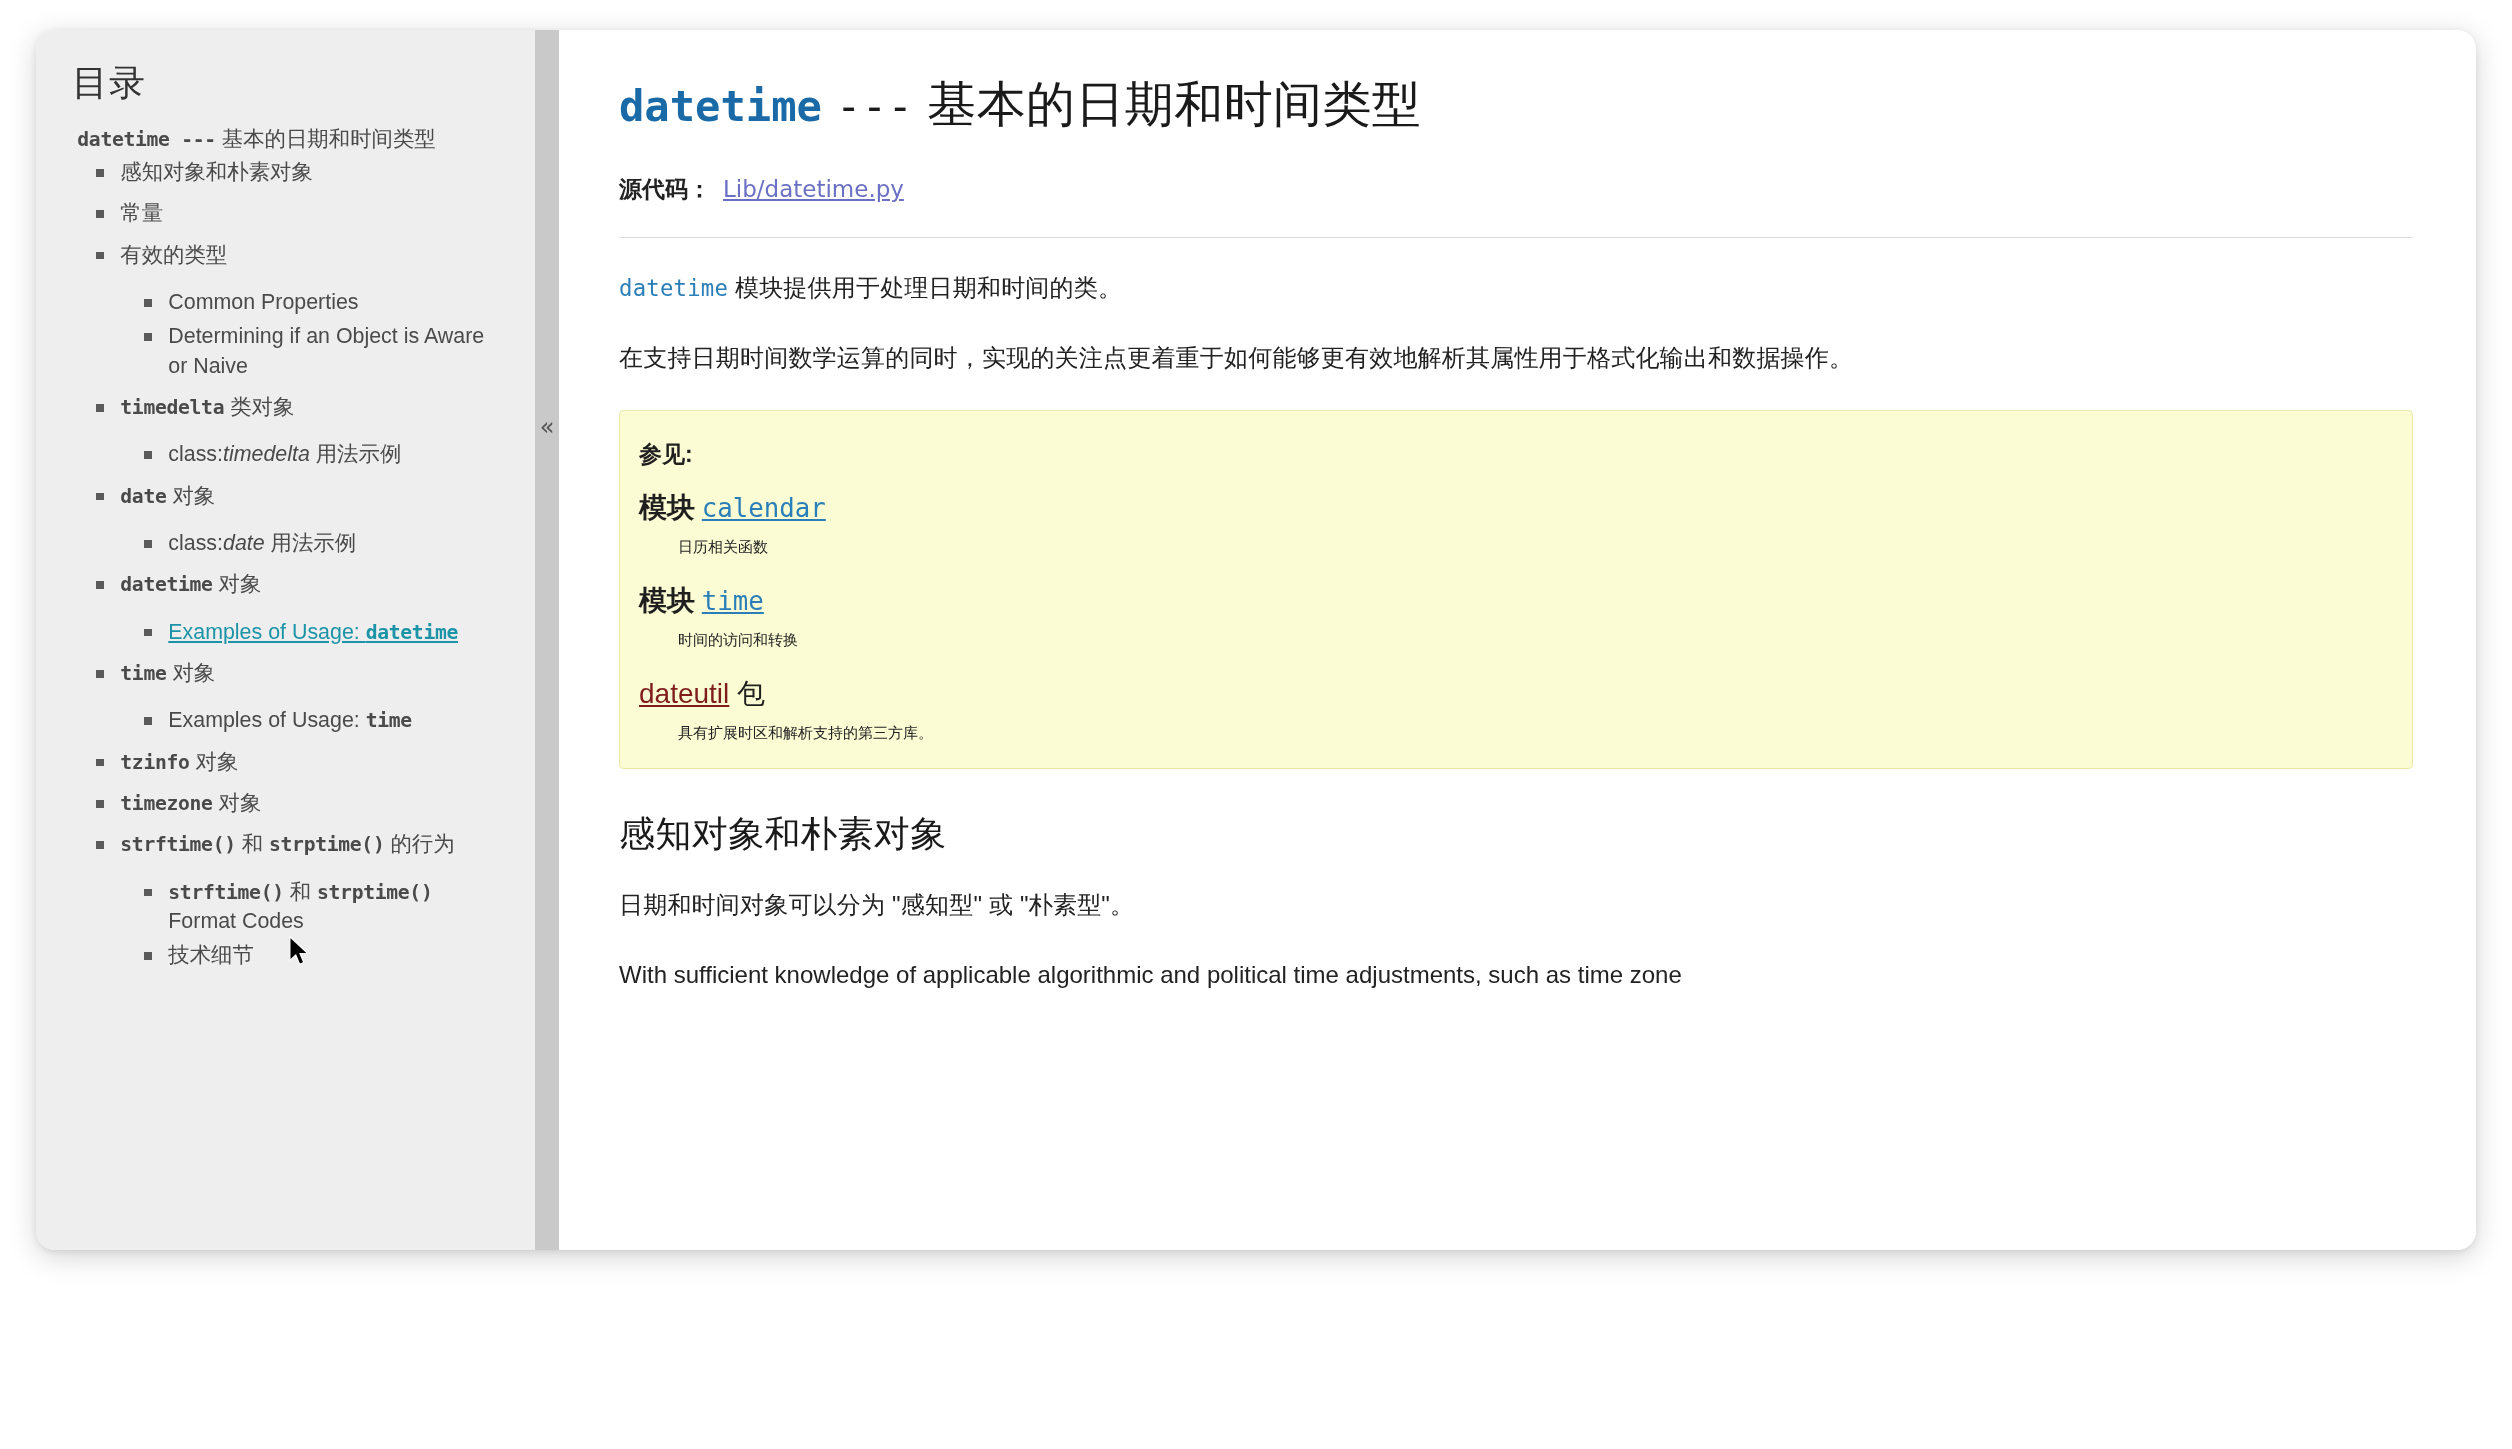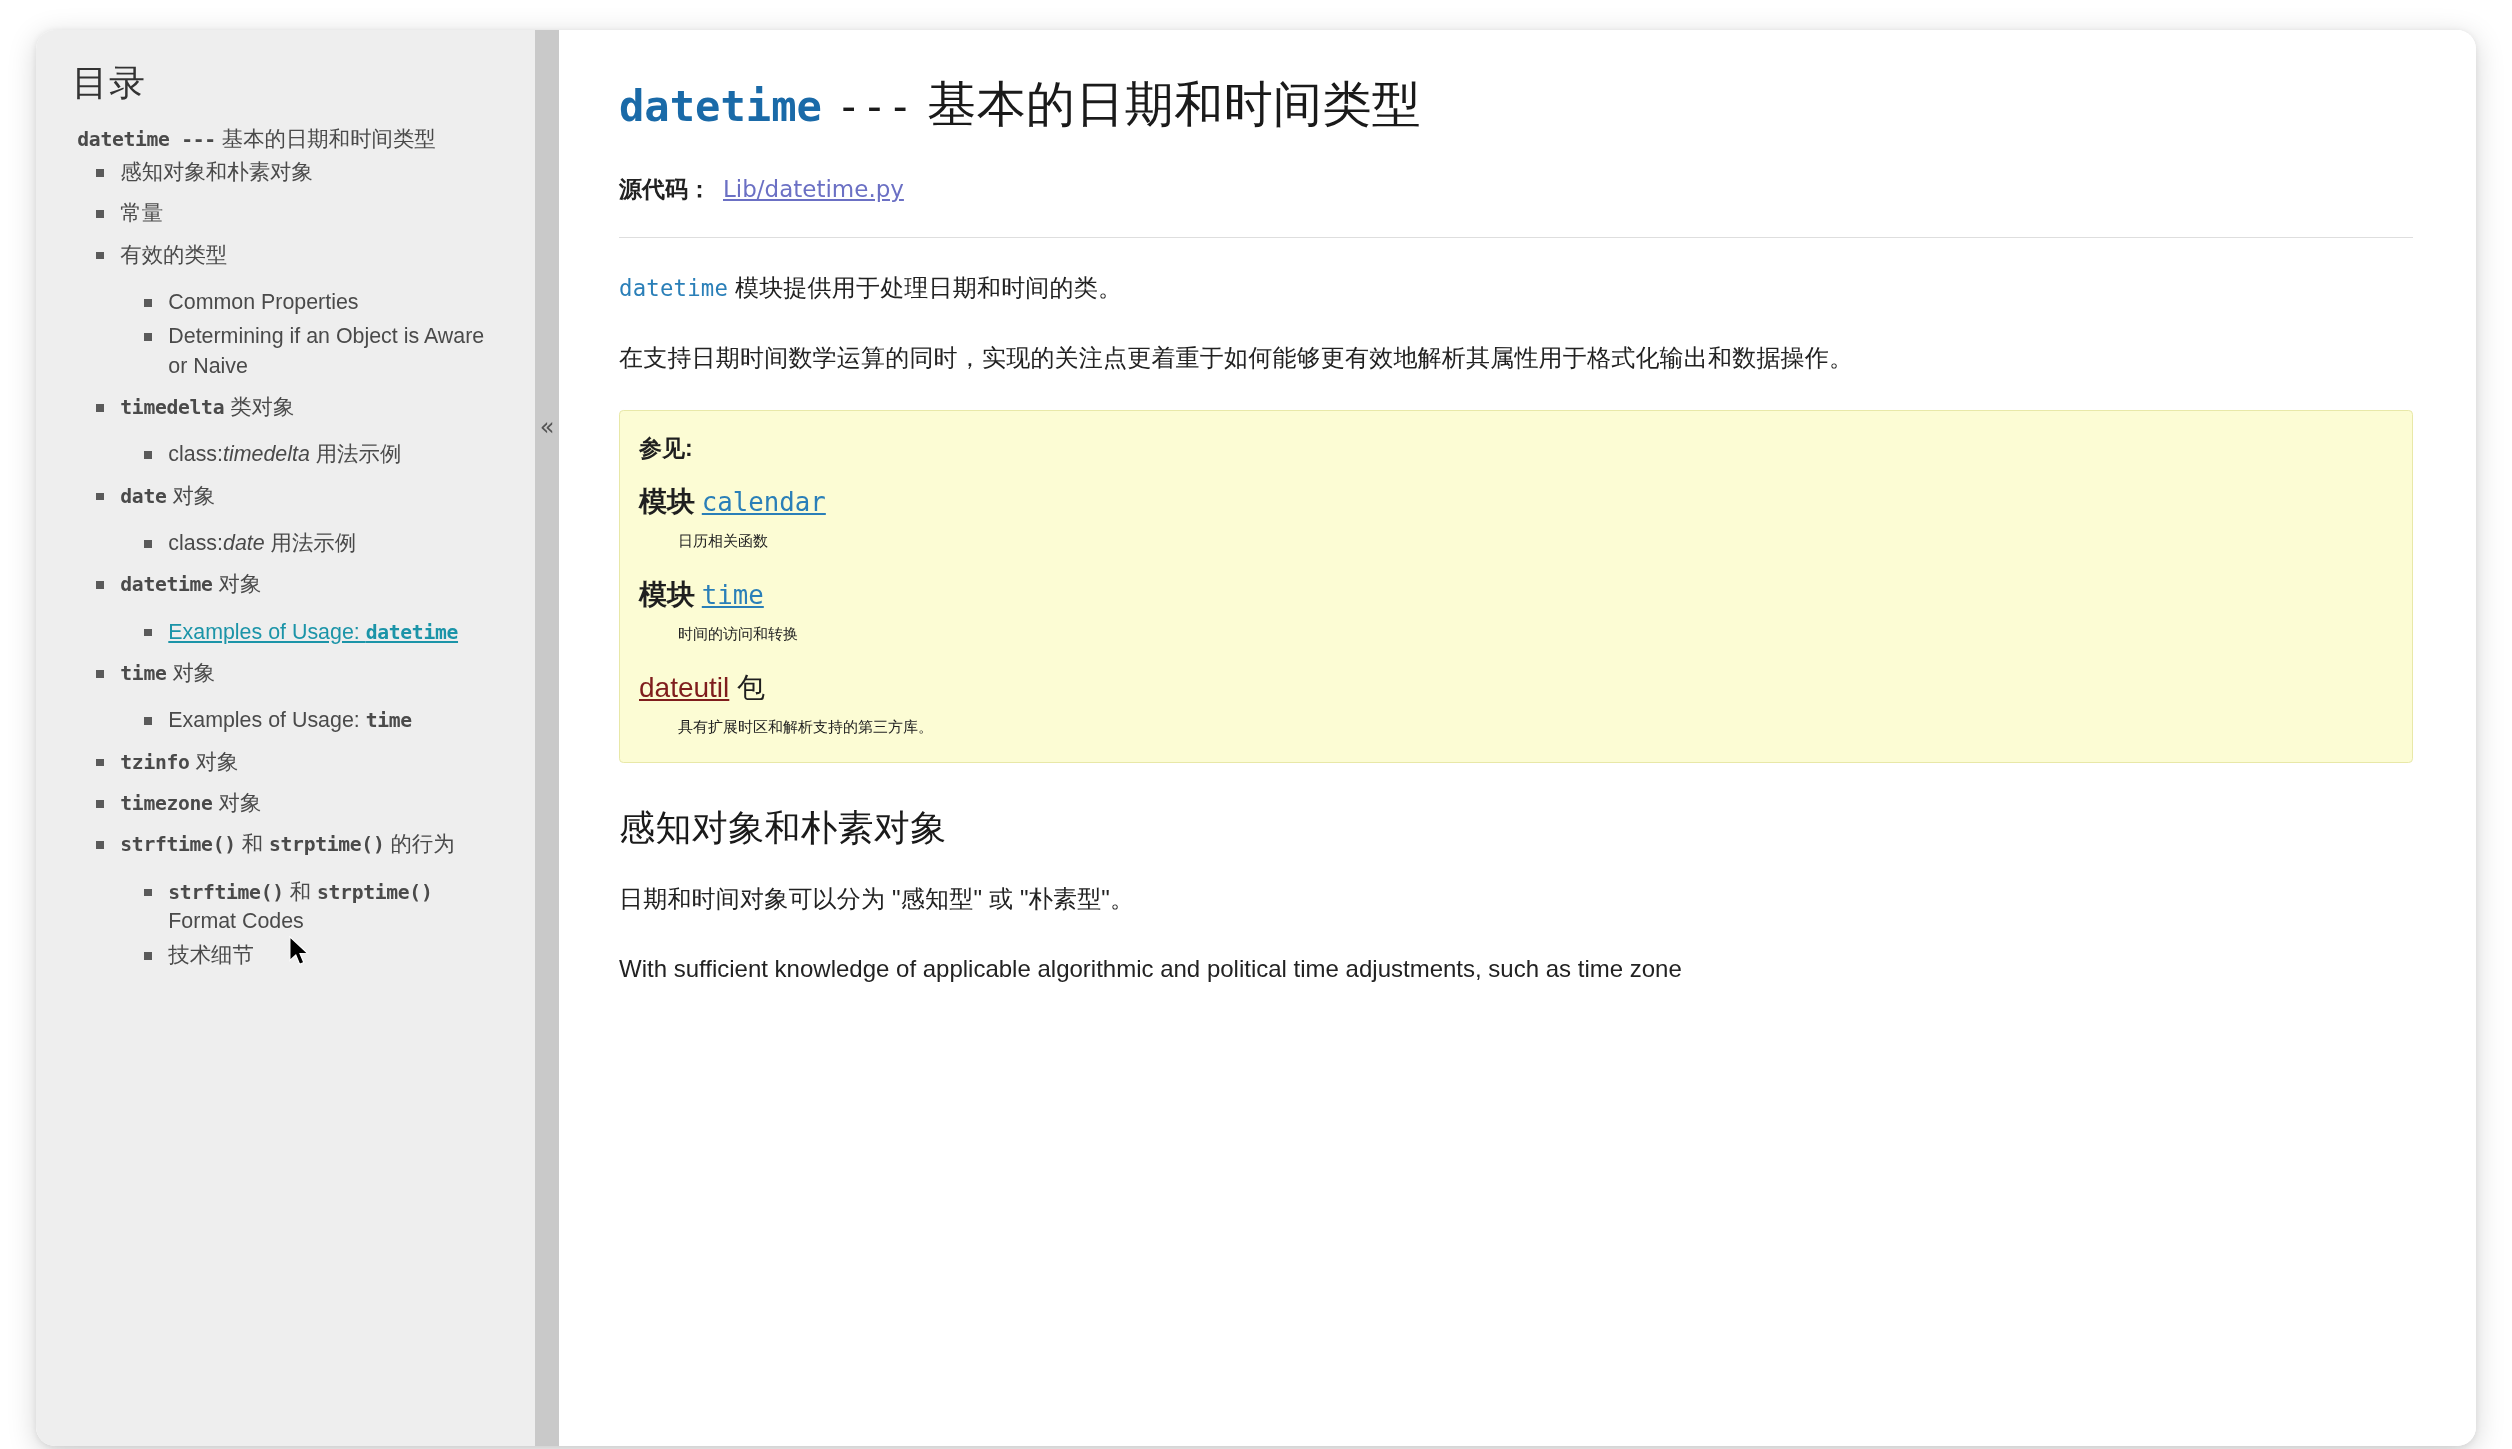--- a/index.html
+++ b/index.html
@@ -11,21 +11,21 @@
     font-family: "Liberation Sans", "DejaVu Sans", sans-serif;
     overflow: hidden;
   }
 
   
   #page-card {
     position: absolute;
     left: 36px;
     top: 30px;
     width: 2440px;
-    height: 1416px;
+    height: 1220px;
     background: #ffffff;
     border-radius: 19px;
     box-shadow: 0 6.8px 29px rgba(0,0,0,0.17), 0 1.7px 6.8px rgba(0,0,0,0.08);
     overflow: hidden;
     display: flex;
     flex-direction: row;
   }
 
   
   #sidebar {
@@ -190,21 +190,21 @@
     color: #2a7fb8;
     font-size: 0.93em;
   }
 
   
   #seealso {
     margin: 32px 19px 0 0;
     background: #fcfcd4;
     border: 0.9px solid #e8e8a8;
     border-radius: 4.3px;
-    padding: 22px 26px 24px 19px;
+    padding: 28px 26px 24px 19px;
   }
   #seealso .sa-title {
     font-size: 23px;
     font-weight: bold;
     color: #1f1f1f;
     margin: 0 0 10.3px 0;
   }
   #seealso dl {
     margin: 0;
   }

